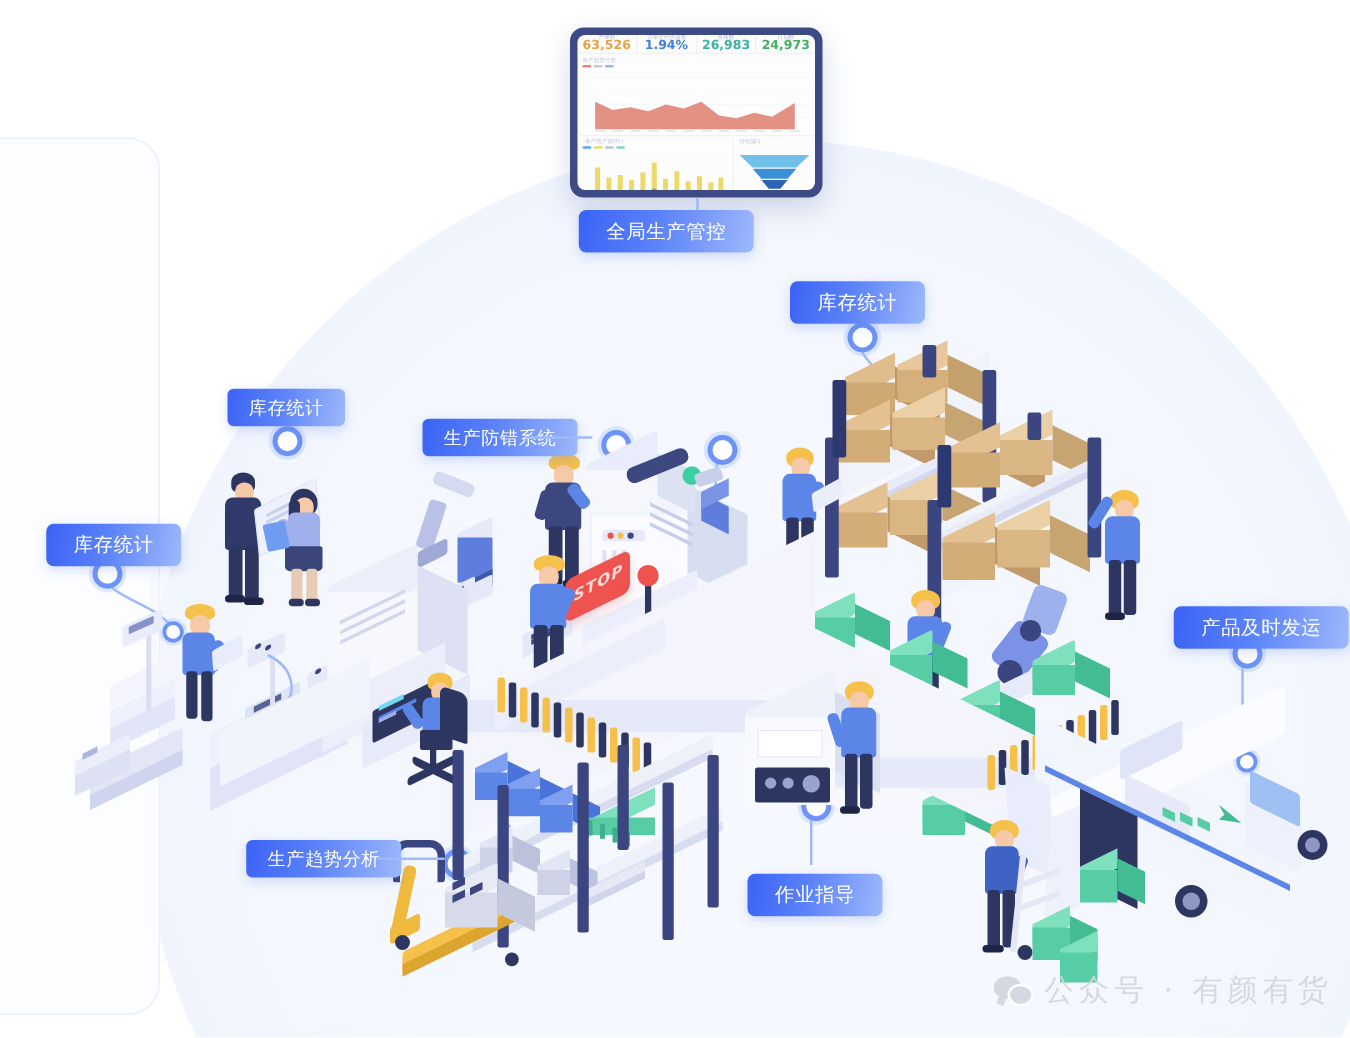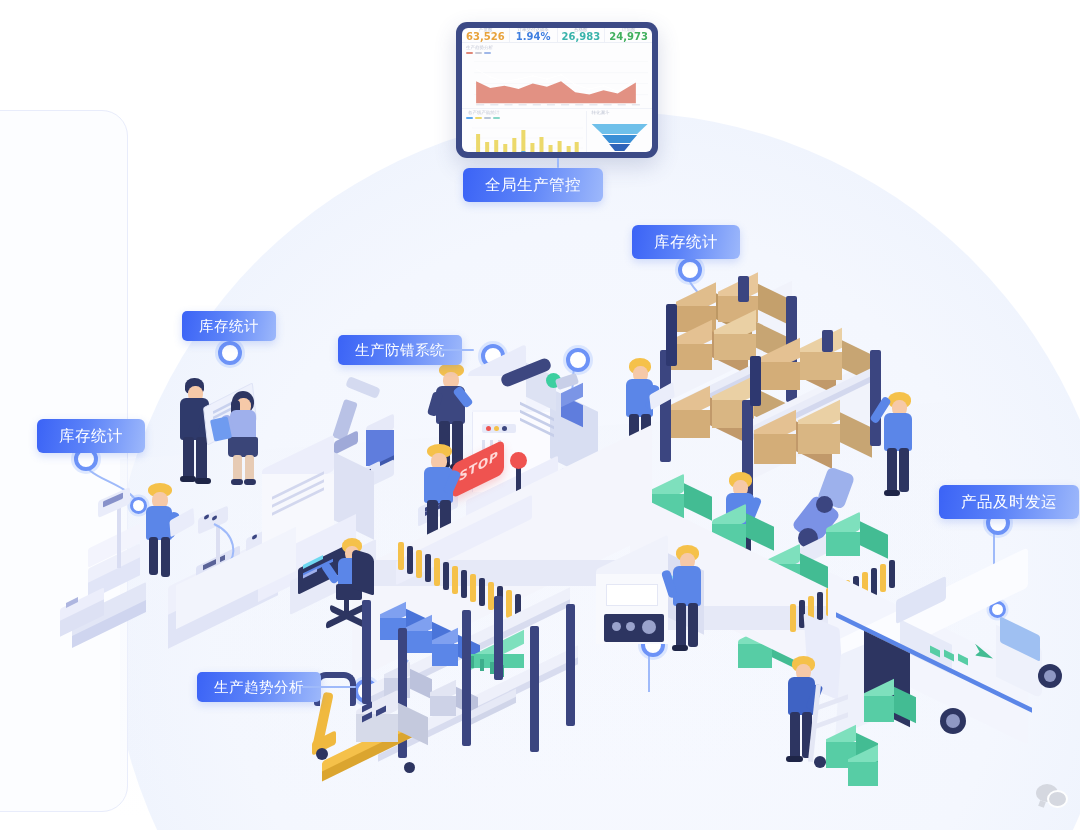--- a/index.html
+++ b/index.html
@@ -746,25 +746,27 @@
     <div style="position:absolute;left:848px;top:762px;width:30px;height:24px;background:#57cda5;"></div>
   </div>
 
   <div class="chip big" style="left:632px;top:225px">库存统计</div>
   <div class="chip big" style="left:463px;top:168px">全局生产管控</div>
   <div class="chip" style="left:182px;top:311px">库存统计</div>
   <div class="chip" style="left:338px;top:335px">生产防错系统</div>
   <div class="chip big" style="left:37px;top:419px">库存统计</div>
   <div class="chip big" style="left:939px;top:485px">产品及时发运</div>
   <div class="chip" style="left:197px;top:672px">生产趋势分析</div>
+  <div class="chip big" style="left:598px;top:699px">作业指导</div>
 
   <div class="line" style="left:420px;top:349px;width:54px;"></div>
   <div class="line" style="left:302px;top:686px;width:54px;"></div>
 
   <div class="watermark">
     <div class="wm-icon">
       <div class="b1"></div>
         <div class="t1"></div>
         <div class="b2"></div>
     </div>
+    <div>公众号 · 有颜有货</div>
   </div>
 
 </div>
 
 </body></html>

